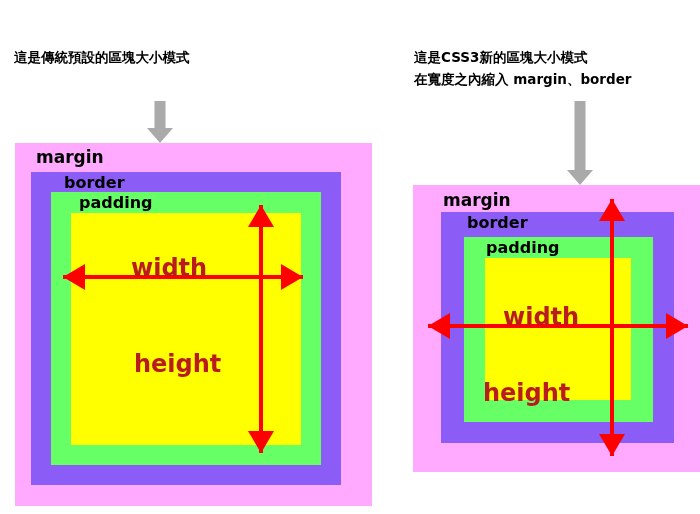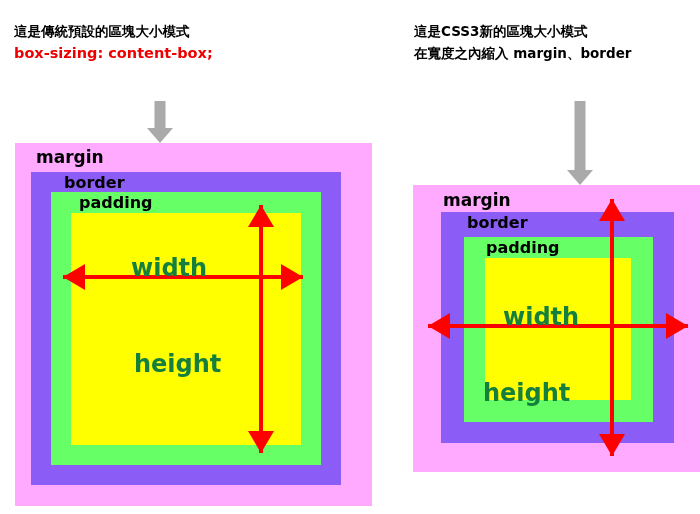--- a/index.html
+++ b/index.html
@@ -11,21 +11,21 @@
     width: 700px;
     height: 514px;
     position: relative;
     overflow: hidden;
     font-family: "DejaVu Sans", "Liberation Sans", sans-serif;
   }
 
   .panel { position: absolute; }
 
   
-  .caption { position: absolute; }
+  .caption { position: absolute; margin-top: 26px; }
   .caption .line {
     font-size: 13.5px;
     line-height: 22px;
     color: #000000;
     white-space: nowrap;
     font-weight: bold;
   }
   .caption .line.plain { font-weight: bold; }
   .caption .line.code {
     color: #ee0000;
@@ -70,21 +70,21 @@
     line-height: 1;
     white-space: nowrap;
   }
   .lbl.margin-lbl  { font-size: 17px; }
   .lbl.border-lbl  { font-size: 16px; }
   .lbl.padding-lbl { font-size: 16px; }
 
   .dim-lbl {
     position: absolute;
     font-weight: bold;
-    color: #15803d;
+    color: #b91c1c;
     line-height: 1;
     white-space: nowrap;
     z-index: 6;
   }
 
   
   .arrow-h, .arrow-v { position: absolute; z-index: 5; }
   .arrow-h .shaft {
     position: absolute;
     left: 0; right: 0;
@@ -123,21 +123,20 @@
   .arrow-v .head-t { top: 0;    border-bottom: 22px solid #ff0000; }
   .arrow-v .head-b { bottom: 0; border-top: 22px solid #ff0000; }
 </style>
 </head>
 <body>
 
 <div class="panel" style="left:0; top:0; width:400px; height:514px;">
 
   <div class="caption" style="left:14px; top:20px;">
     <div class="line plain">這是傳統預設的區塊大小模式</div>
-    <div class="line code">box-sizing: content-box;</div>
   </div>
 
   <div class="gray-arrow" style="left:134px; top:101px; width:52px; height:42px;">
     <div class="shaft" style="height:28px;"></div>
     <div class="head" style="top:27px;"></div>
   </div>
 
   <div class="boxmodel" style="left:15px; top:143px; width:357px; height:363px;">
 
     <div class="layer margin"></div>

